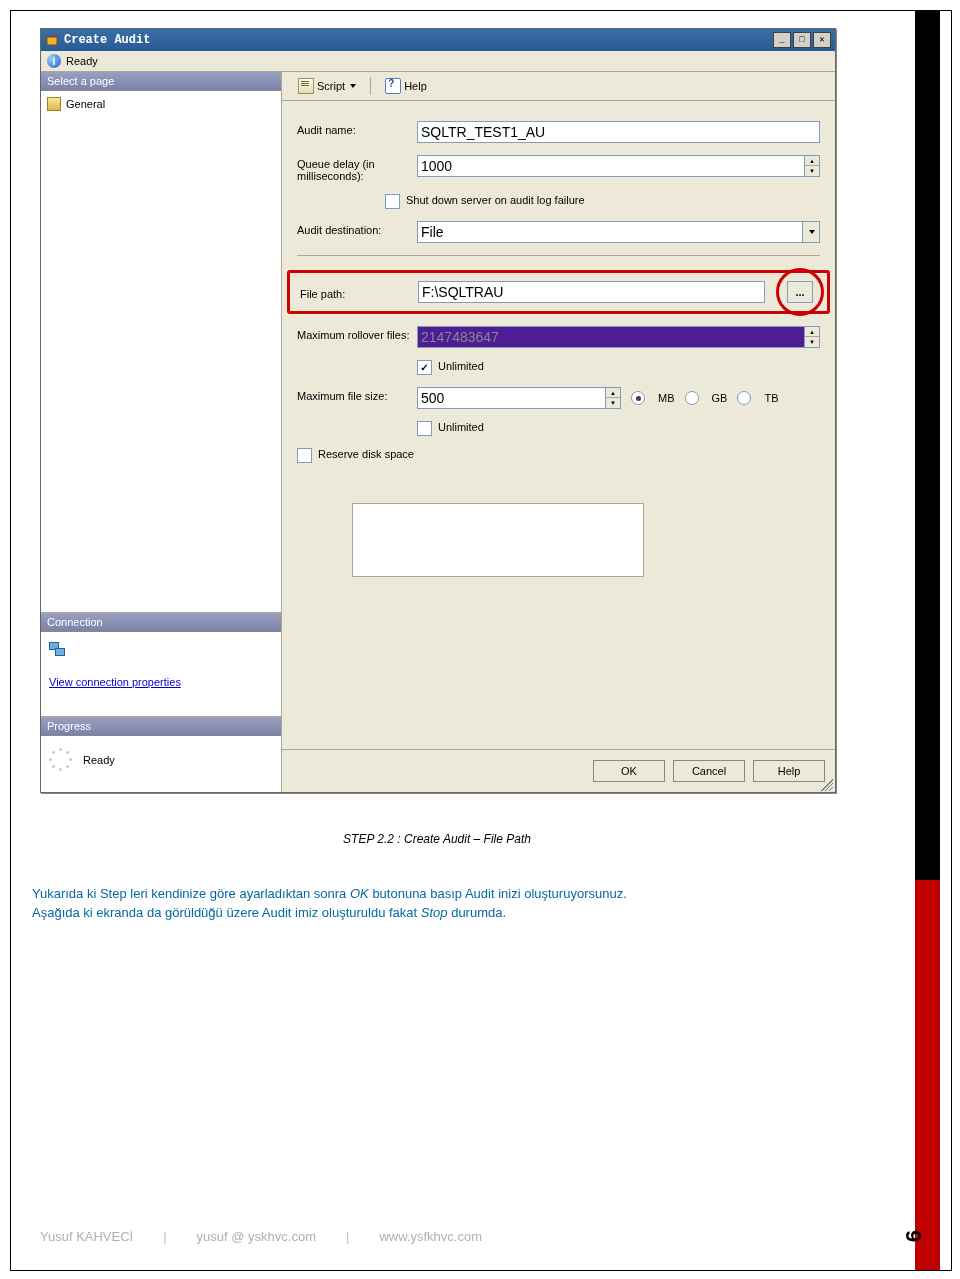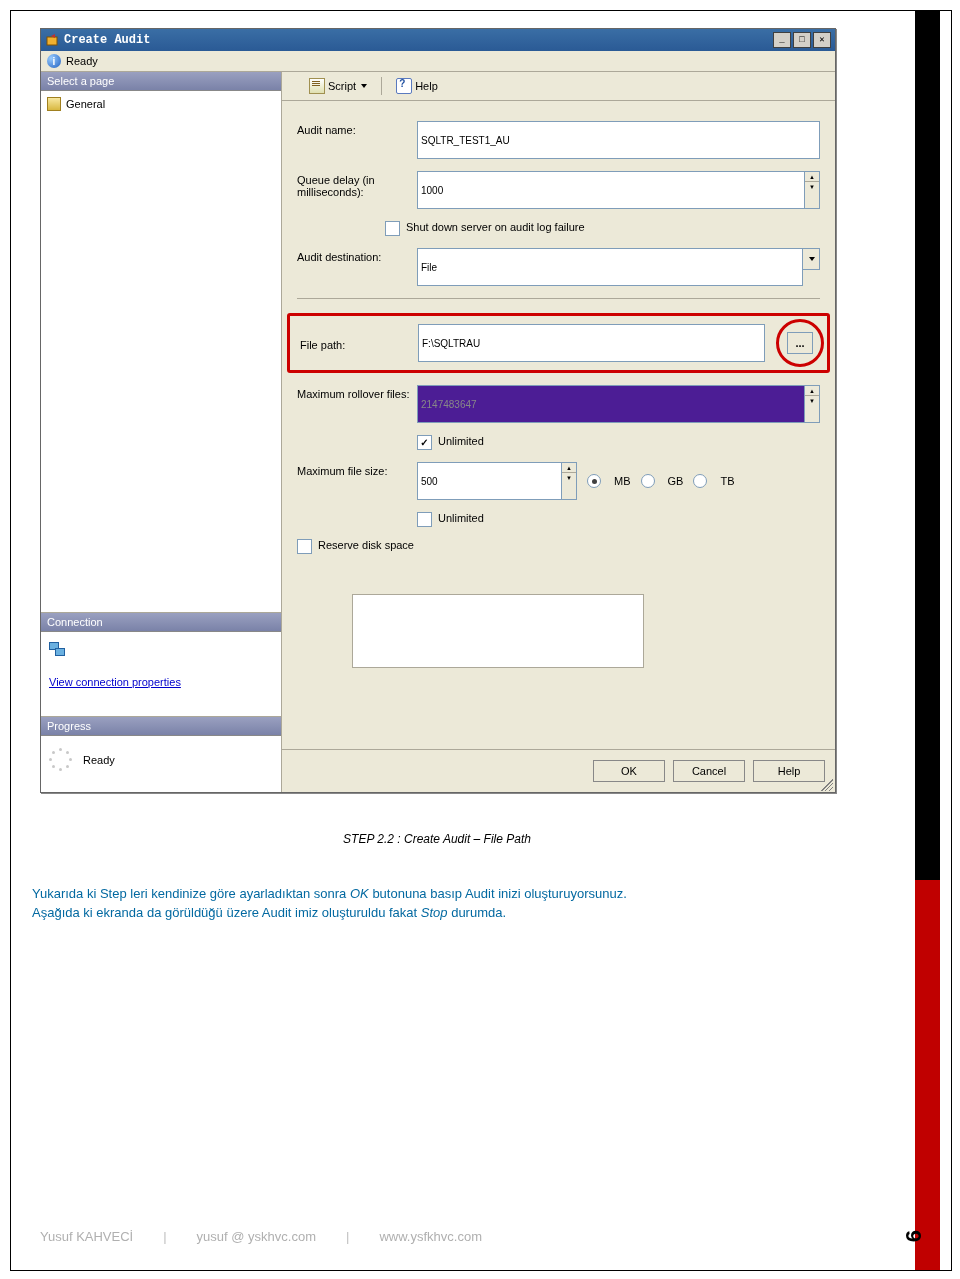--- a/index.html
+++ b/index.html
@@ -185,21 +185,21 @@
     background: #c8c8c8;
     border-radius: 50%;
   }
   .right-pane {
     flex: 1;
     display: flex;
     flex-direction: column;
   }
   .toolbar {
     border-bottom: 1px solid #aca899;
-    padding: 4px 23px;
+    padding: 4px 12px;
     display: flex;
     gap: 10px;
     align-items: center;
     background: #ece9d8;
   }
   .toolbar-btn {
     display: flex;
     align-items: center;
     gap: 3px;
     padding: 2px 4px;
@@ -234,23 +234,23 @@
     margin-bottom: 12px;
   }
   .form-label {
     width: 120px;
     padding-top: 3px;
   }
   .text-input {
     border: 1px solid #7f9db9;
     background: #fff;
     height: 18px;
-    padding: 9px 3px;
+    padding: 1px 3px;
     font-family: inherit;
-    font-size: 10px;
+    font-size: 14px;
     flex: 1;
   }
   .text-input.disabled {background:#4c1d95;color:#888;}
   .spinner-box {
     display: flex;
     flex: 1;
   }
   .spin-btns {
     display: flex;
     flex-direction: column;

